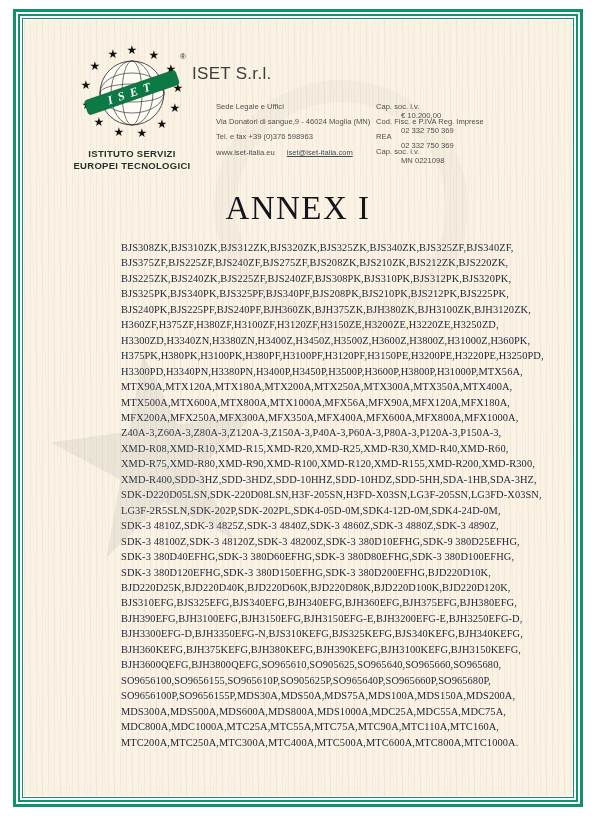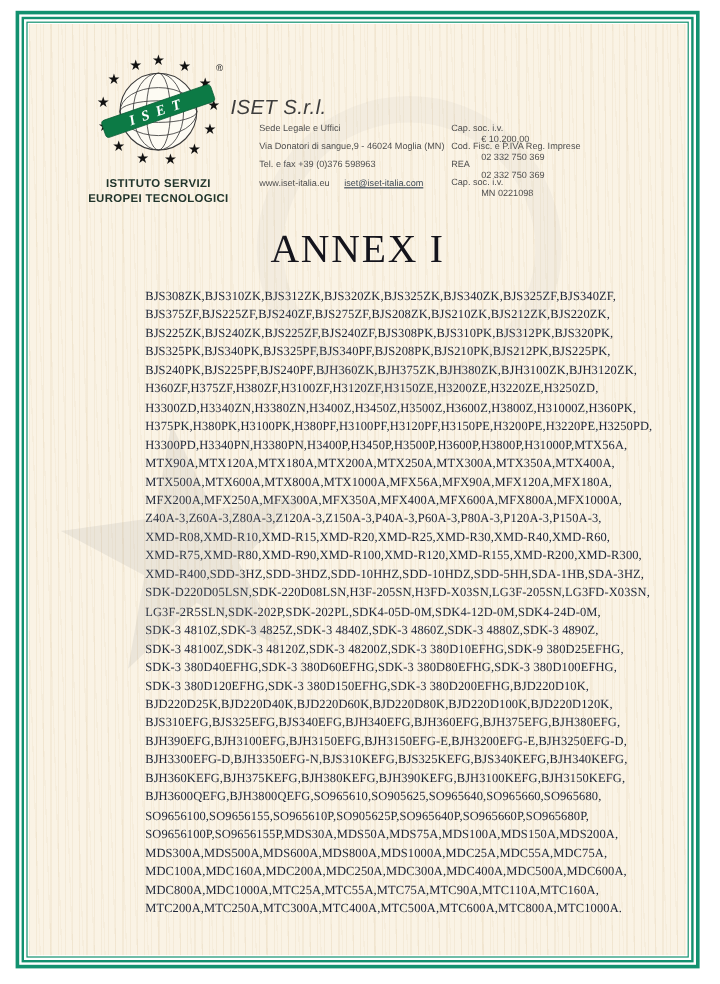--- a/index.html
+++ b/index.html
@@ -27,21 +27,21 @@
   .watermark{position:absolute;color:rgba(150,150,150,0.14);pointer-events:none;
     font-family:"DejaVu Sans",sans-serif;line-height:1;}
   .wm-star{left:12px;top:300px;font-size:270px;transform:rotate(-8deg);}
   .wm-ring{left:190px;top:60px;width:210px;height:210px;border:22px solid rgba(160,160,160,0.07);
     border-radius:50%;font-size:0;}
   
   .header{position:relative;height:152px;}
   .logo-block{position:absolute;left:28px;top:22px;width:160px;text-align:center;}
   .logo-block svg{display:block;margin:0 auto;}
   .logo-caption{font-size:9.5px;font-weight:bold;color:#21352c;letter-spacing:0.3px;line-height:11.5px;margin-top:2px;}
-  .company-name{position:absolute;left:168px;top:60px;font-size:17px;color:#3d3d3d;letter-spacing:0.3px;font-style:italic;}
+  .company-name{position:absolute;left:168px;top:44px;font-size:17px;color:#3d3d3d;letter-spacing:0.3px;}
   .contact-line{position:absolute;left:168px;font-size:7.6px;color:var(--gray);white-space:nowrap;padding-left:24px;}
   .c1{top:82px}.c2{top:97px}.c3{top:112px}.c4{top:128px}
   .link{text-decoration:underline;color:#3f4a55;}
   .website{margin-right:10px;text-decoration:none;color:var(--gray);}
   .registry{position:absolute;left:352px;top:82px;width:208px;}
   .registry-row{display:flex;font-size:7.6px;color:var(--gray);height:15px;white-space:nowrap;flex-direction:column;}
   .registry-label{width:112px;}
   .registry-value{width:96px;padding-left:25px;}
   
   .annex-title{margin-top:18px;text-align:center;font-family:Liberation Serif, serif;
@@ -155,21 +155,20 @@
             <div class="code-line">SDK-3 380D120EFHG,SDK-3 380D150EFHG,SDK-3 380D200EFHG,BJD220D10K,</div>
             <div class="code-line">BJD220D25K,BJD220D40K,BJD220D60K,BJD220D80K,BJD220D100K,BJD220D120K,</div>
             <div class="code-line">BJS310EFG,BJS325EFG,BJS340EFG,BJH340EFG,BJH360EFG,BJH375EFG,BJH380EFG,</div>
             <div class="code-line">BJH390EFG,BJH3100EFG,BJH3150EFG,BJH3150EFG-E,BJH3200EFG-E,BJH3250EFG-D,</div>
             <div class="code-line">BJH3300EFG-D,BJH3350EFG-N,BJS310KEFG,BJS325KEFG,BJS340KEFG,BJH340KEFG,</div>
             <div class="code-line">BJH360KEFG,BJH375KEFG,BJH380KEFG,BJH390KEFG,BJH3100KEFG,BJH3150KEFG,</div>
             <div class="code-line">BJH3600QEFG,BJH3800QEFG,SO965610,SO905625,SO965640,SO965660,SO965680,</div>
             <div class="code-line">SO9656100,SO9656155,SO965610P,SO905625P,SO965640P,SO965660P,SO965680P,</div>
             <div class="code-line">SO9656100P,SO9656155P,MDS30A,MDS50A,MDS75A,MDS100A,MDS150A,MDS200A,</div>
             <div class="code-line">MDS300A,MDS500A,MDS600A,MDS800A,MDS1000A,MDC25A,MDC55A,MDC75A,</div>
-            <div class="code-line">MDC100A,MDC160A,MDC200A,MDC250A,MDC300A,MDC400A,MDC500A,MDC600A,</div>
             <div class="code-line">MDC800A,MDC1000A,MTC25A,MTC55A,MTC75A,MTC90A,MTC110A,MTC160A,</div>
             <div class="code-line">MTC200A,MTC250A,MTC300A,MTC400A,MTC500A,MTC600A,MTC800A,MTC1000A.</div>
           </div>
 
    </div>
   </div>
  </div>
 </div>
 
 </body></html>

